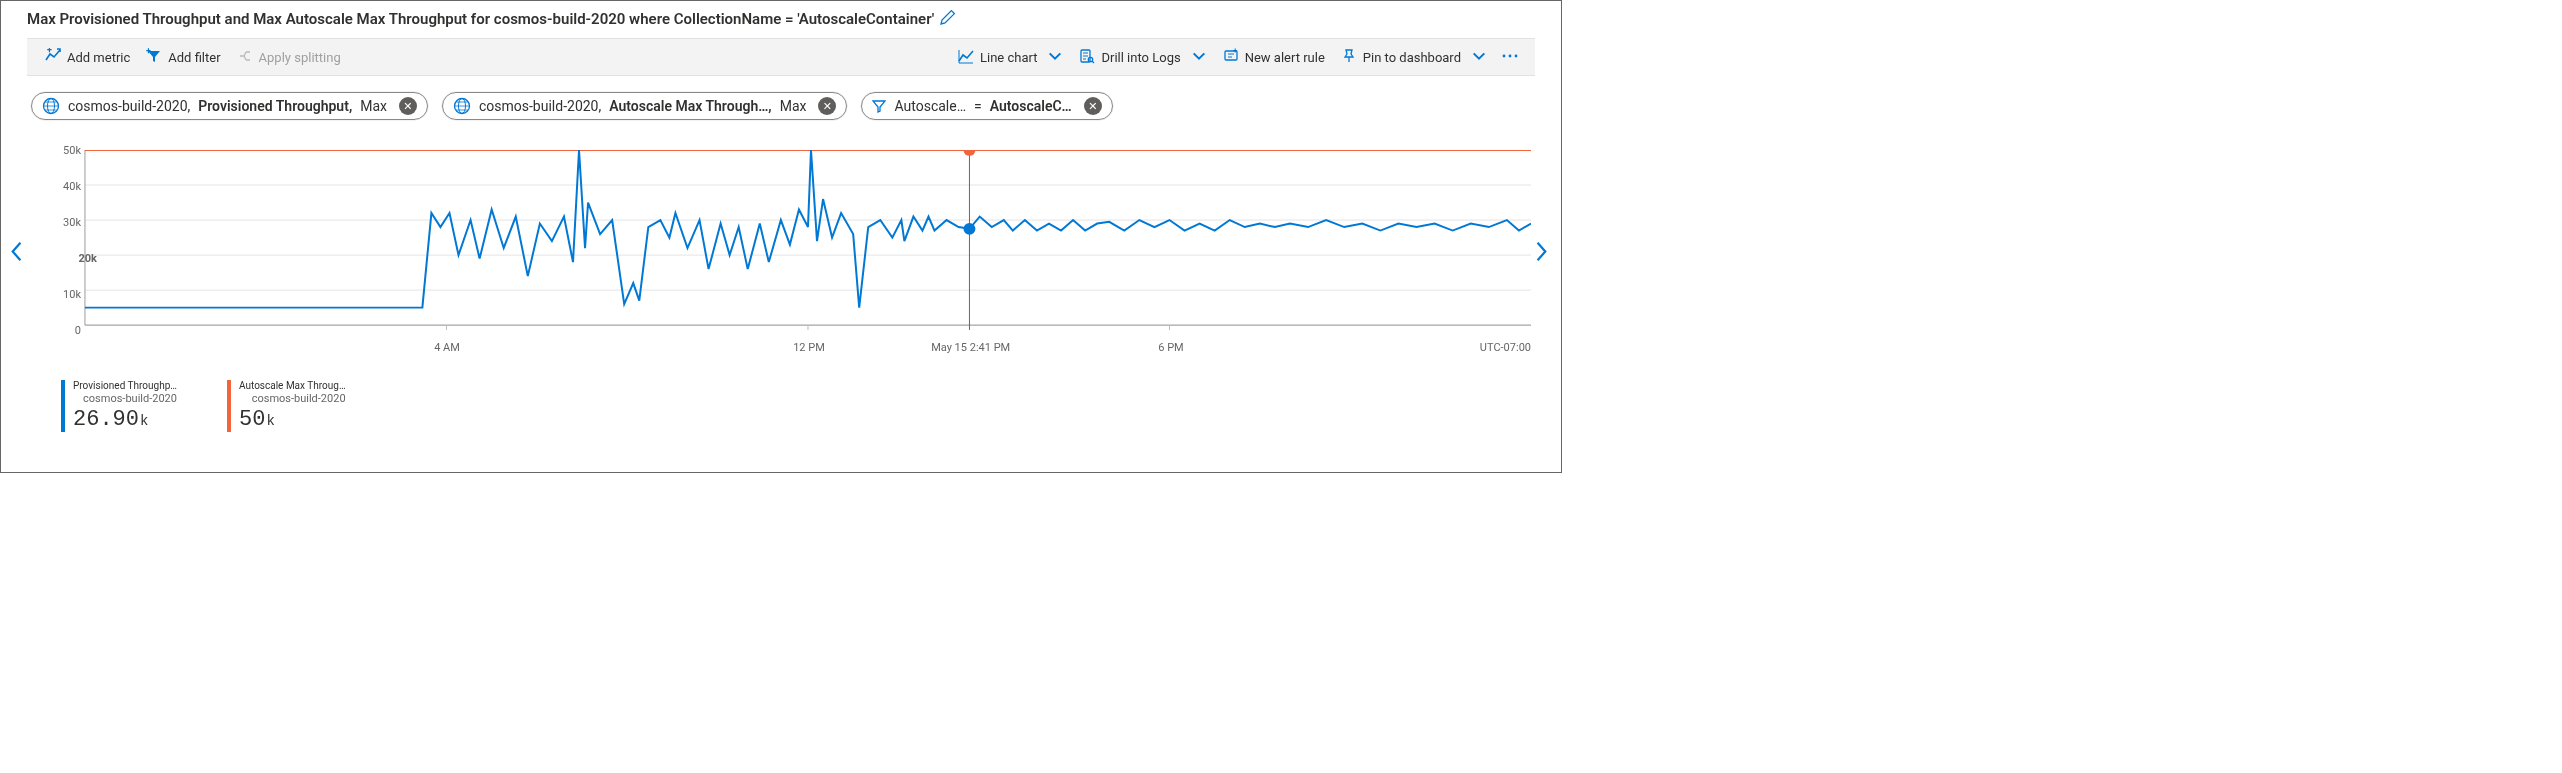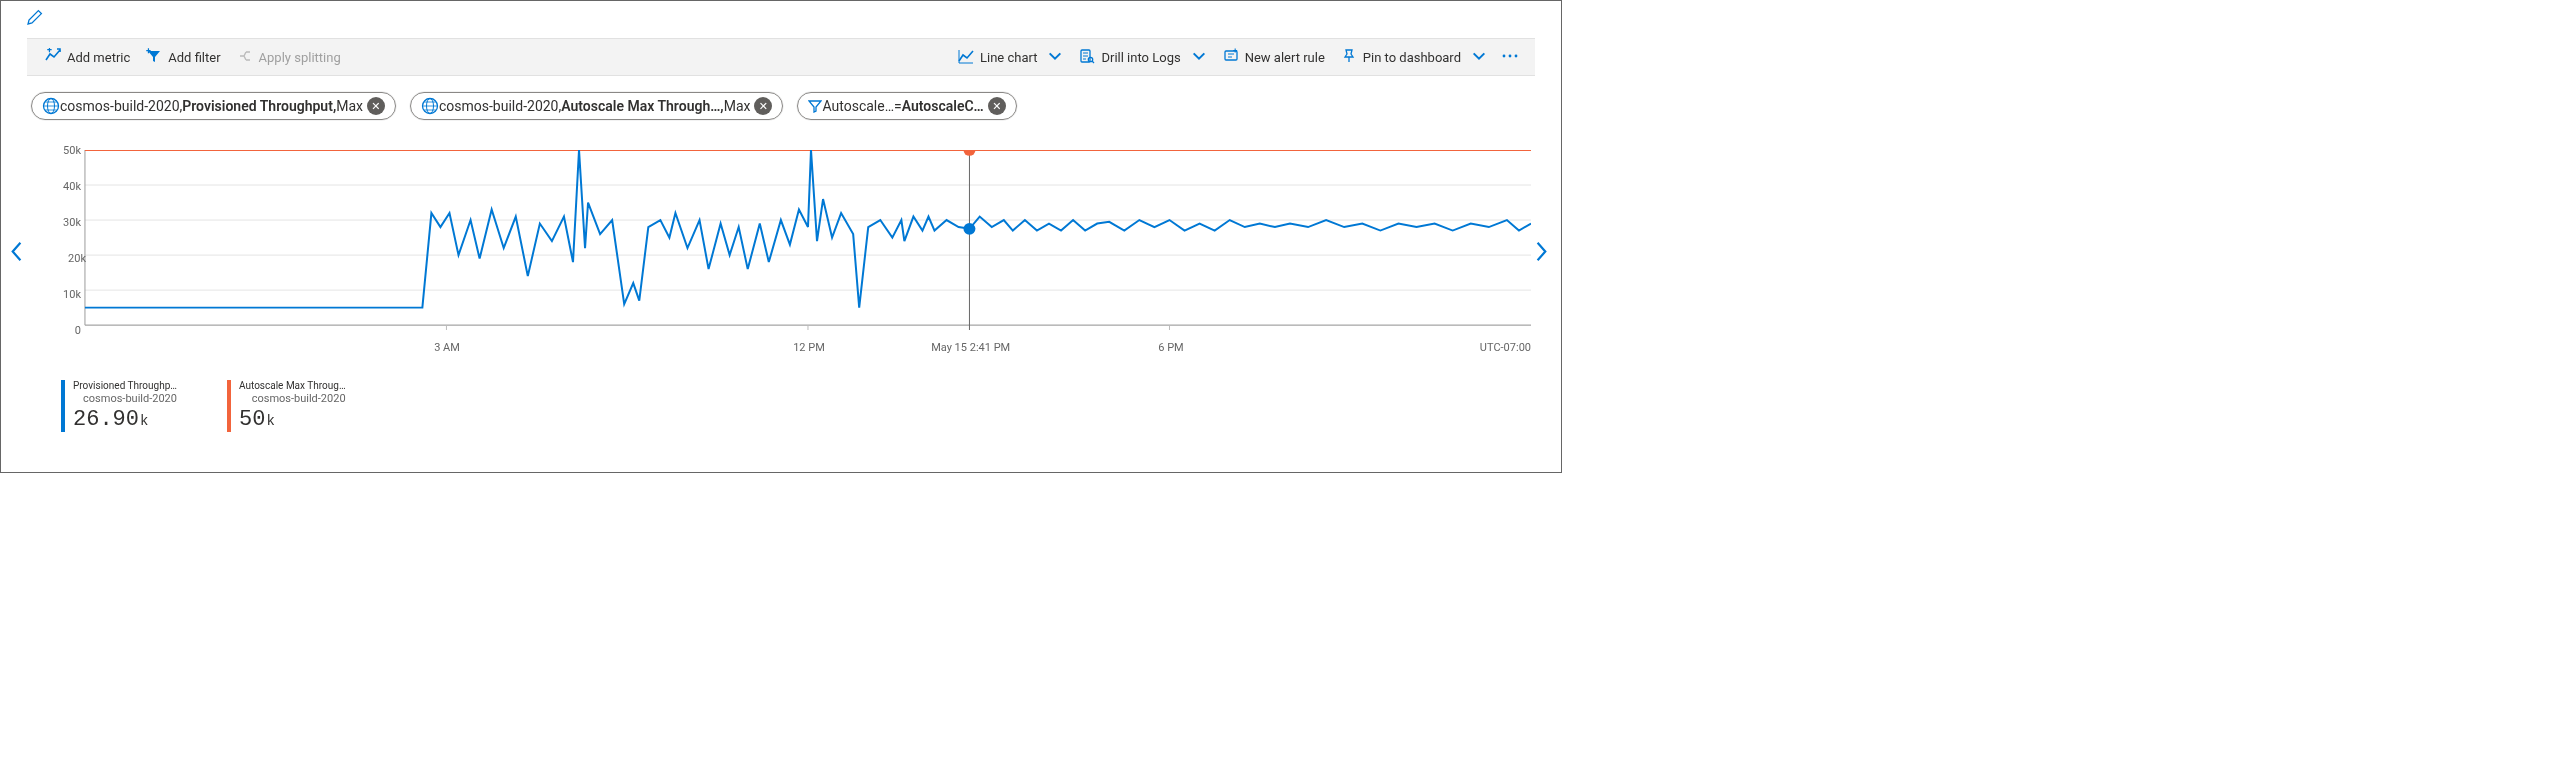--- a/index.html
+++ b/index.html
@@ -66,21 +66,21 @@
     display: flex;
     gap: 14px;
     padding: 16px 30px 0 30px;
     flex-wrap: wrap;
   }
   .pill {
     border: 1px solid #8a8886;
     border-radius: 999px;
     display: flex;
     align-items: center;
-    gap: 0;
+    gap: 8px;
     padding: 4px 10px 4px 10px;
     font-size: 14px;
     box-shadow: 0 0 0 0.5px rgba(0,0,0,0.1);
   }
   .pill .globe { width:18px; height:18px; }
   .pill .funnel { width:14px; height:14px; }
   .pill .light { color:#323130; }
   .pill .strong { font-weight:600; }
   .pill .close {
     width:18px; height:18px; border-radius:50%;
@@ -128,20 +128,21 @@
   .legend-value .unit { font-size:14px; margin-left:1px; }
 
   svg.plot { width:100%; height:100%; display:block; }
 </style>
 </head>
 <body>
 
 <div class="frame">
 
   <div class="title-row">
+    <span class="title">Max Provisioned Throughput and Max Autoscale Max Throughput for cosmos-build-2020 where CollectionName = 'AutoscaleContainer'</span>
     <span class="pencil">
       <svg width="16" height="16" viewBox="0 0 16 16">
           <path d="M11.4 1.6l3 3L5 14l-4 1 1-4 9.4-9.4z" fill="none" stroke="#0078d4" stroke-width="1.3"></path>
         </svg>
     </span>
   </div>
 
   <div class="toolbar">
     <div class="btn">
       <span class="ico"><svg viewBox="0 0 16 16">
@@ -274,25 +275,25 @@
           <line x1="756" y1="180" x2="756" y2="185" stroke="#bbb" stroke-width="1"></line>
           <line x1="1118" y1="180" x2="1118" y2="185" stroke="#bbb" stroke-width="1"></line>
           <path d="M32,0L1480,0" fill="none" stroke="#f2643c" stroke-width="2"></path>
           <path d="M32,162L369.8666666666666,162L378.9166666666667,64.8L387.9666666666667,79.19999999999999L397.01666666666665,64.8L406.0666666666667,108L418.1333333333333,72L427.1833333333333,111.6L439.25,61.19999999999999L451.3166666666667,100.8L463.3833333333333,68.4L475.44999999999993,129.6L487.51666666666665,75.60000000000001L499.58333333333337,93.60000000000001L511.65,68.4L520.6999999999999,115.2L526.7333333333333,0L532.7666666666667,100.8L535.7833333333333,54.000000000000014L547.85,86.39999999999999L559.9166666666666,72L571.9833333333332,158.4L581.0333333333333,136.8L587.0666666666666,154.8L596.1166666666667,79.19999999999999L608.1833333333334,72L617.2333333333332,90L623.2666666666668,64.8L635.3333333333334,100.8L647.4,72L656.4499999999999,122.4L668.5166666666668,75.60000000000001L677.5666666666666,108L686.6166666666667,79.19999999999999L695.6666666666666,122.4L707.7333333333332,75.60000000000001L716.7833333333333,115.2L728.85,72L737.9,97.2L746.9499999999999,61.19999999999999L756,79.19999999999999L759.0166666666667,0L765.05,93.60000000000001L771.0833333333333,50.400000000000006L780.1333333333334,90L789.1833333333334,64.8L801.25,86.39999999999999L807.2833333333333,162L816.3333333333333,79.19999999999999L828.3999999999999,72L840.4666666666667,90L849.5166666666667,72L852.5333333333333,93.60000000000001L861.5833333333333,68.4L870.6333333333334,82.8L876.6666666666667,68.4L882.7,82.8L894.7666666666667,72L906.8333333333333,79.19999999999999L917.6933333333334,80.99999999999999L927.95,68.4L940.0166666666667,79.19999999999999L952.0833333333333,72L961.1333333333334,82.8L973.2,72L985.2666666666667,82.8L997.3333333333333,75.60000000000001L1009.3999999999999,82.8L1021.4666666666666,72L1033.5333333333333,82.8L1045.6000000000001,75.60000000000001L1057.6666666666667,73.80000000000001L1072.75,82.8L1087.8333333333333,72L1102.9166666666667,79.19999999999999L1118,72L1133.0833333333333,82.8L1148.1666666666667,75.60000000000001L1163.25,82.8L1178.3333333333333,72L1193.4166666666667,79.19999999999999L1208.5,75.60000000000001L1223.5833333333333,79.19999999999999L1238.6666666666667,75.60000000000001L1256.7666666666667,79.19999999999999L1274.8666666666668,72L1292.9666666666665,79.19999999999999L1311.0666666666666,75.60000000000001L1329.1666666666667,82.8L1347.2666666666667,75.60000000000001L1365.3666666666668,79.19999999999999L1383.4666666666665,75.60000000000001L1401.5666666666666,82.8L1419.6666666666667,75.60000000000001L1437.7666666666667,79.19999999999999L1455.8666666666668,72L1467.9333333333334,82.8L1480,75.60000000000001" fill="none" stroke="#0078d4" stroke-width="2"></path>
           <line x1="917.6933333333334" y1="0" x2="917.6933333333334" y2="185" stroke="#666" stroke-width="1"></line>
           <circle cx="917.6933333333334" cy="0" r="6" fill="#f2643c"></circle>
           <circle cx="917.6933333333334" cy="80.99999999999999" r="6" fill="#0078d4"></circle>
         </svg>
         <div class="y-tick" style="top: 180px; left: 0px;">0</div>
         <div class="y-tick" style="top: 144px; left: 0px;">10k</div>
-        <div class="y-tick" style="top: 108px; left: 5px;">20k</div>
+        <div class="y-tick" style="top: 108px; left: 16px; font-weight: bold;">20k</div>
         <div class="y-tick" style="top: 72px; left: 0px;">30k</div>
         <div class="y-tick" style="top: 36px; left: 0px;">40k</div>
         <div class="y-tick" style="top: 0px; left: 0px;">50k</div>
-        <div class="x-tick-label" style="left: 394px;">3 AM</div>
+        <div class="x-tick-label" style="left: 394px;">4 AM</div>
         <div class="x-tick-label" style="left: 756px;">12 PM</div>
         <div class="x-tick-label" style="left: 1118px;">6 PM</div>
         <div class="x-tick-label" style="left: 917.693px;">May 15 2:41 PM</div>
         <div class="x-right-label">UTC-07:00</div>
       </div>
   </div>
 
   <div class="legend" id="legend-container">
       <div class="legend-item">
         <div class="legend-bar blue"></div>

